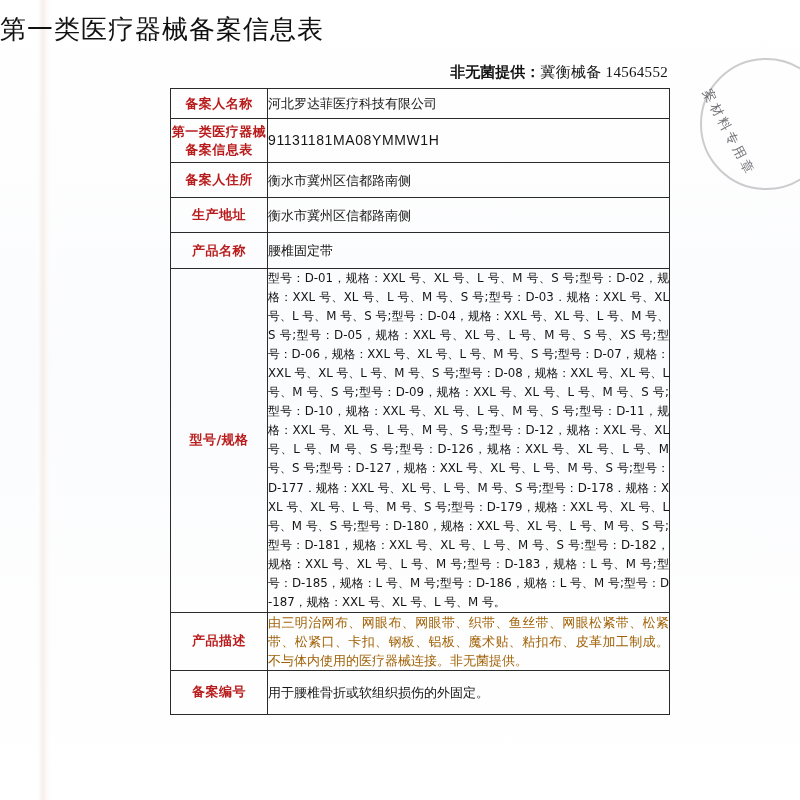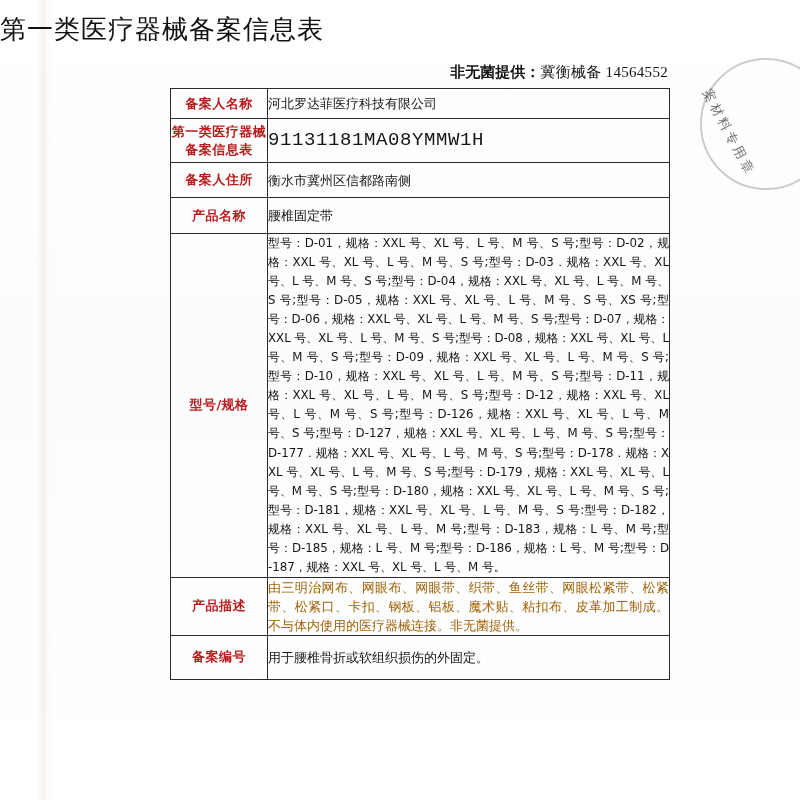--- a/index.html
+++ b/index.html
@@ -128,22 +128,22 @@
     font-size: 13.5px;
     line-height: 19px;
     color: #151515;
     text-align: left;
   }
   td.value.cn {
     font-family: "DejaVu Sans", sans-serif;
     font-size: 13px;
   }
   td.value.code {
-    font-family: Liberation Mono, monospace;
-    font-size: 19px;
+    font-family: Liberation Sans, sans-serif;
+    font-size: 14px;
     letter-spacing: 0.6px;
   }
   td.spec {
     padding: 4px 6px 4px 8px;
     font-size: 11.8px;
     line-height: 19.05px;
     text-align: justify;
     text-align-last: left;
     font-family: "DejaVu Sans", sans-serif;
     color: #151515;
@@ -189,20 +189,24 @@
       <td class="value cn">河北罗达菲医疗科技有限公司</td>
     </tr>
     <tr class="r-credit">
       <td class="label">第一类医疗器械备案信息表</td>
       <td class="value code">91131181MA08YMMW1H</td>
     </tr>
     <tr class="r-addr">
       <td class="label">备案人住所</td>
       <td class="value cn">衡水市冀州区信都路南侧</td>
     </tr>
+    <tr class="r-prod">
+      <td class="label">生产地址</td>
+      <td class="value cn">衡水市冀州区信都路南侧</td>
+    </tr>
     <tr class="r-model">
       <td class="label">产品名称</td>
       <td class="value cn">腰椎固定带</td>
     </tr>
     <tr>
       <td class="label">型号/规格</td>
       <td class="spec">型号：D-01，规格：XXL 号、XL 号、L 号、M 号、S 号;型号：D-02，规格：XXL 号、XL 号、L 号、M 号、S 号;型号：D-03．规格：XXL 号、XL 号、L 号、M 号、S 号;型号：D-04，规格：XXL 号、XL 号、L 号、M 号、S 号;型号：D-05，规格：XXL 号、XL 号、L 号、M 号、S 号、XS 号;型号：D-06，规格：XXL 号、XL 号、L 号、M 号、S 号;型号：D-07，规格：XXL 号、XL 号、L 号、M 号、S 号;型号：D-08，规格：XXL 号、XL 号、L 号、M 号、S 号;型号：D-09，规格：XXL 号、XL 号、L 号、M 号、S 号;型号：D-10，规格：XXL 号、XL 号、L 号、M 号、S 号;型号：D-11，规格：XXL 号、XL 号、L 号、M 号、S 号;型号：D-12，规格：XXL 号、XL 号、L 号、M 号、S 号;型号：D-126，规格：XXL 号、XL 号、L 号、M 号、S 号;型号：D-127，规格：XXL 号、XL 号、L 号、M 号、S 号;型号：D-177．规格：XXL 号、XL 号、L 号、M 号、S 号;型号：D-178．规格：XXL 号、XL 号、L 号、M 号、S 号;型号：D-179，规格：XXL 号、XL 号、L 号、M 号、S 号;型号：D-180，规格：XXL 号、XL 号、L 号、M 号、S 号;型号：D-181，规格：XXL 号、XL 号、L 号、M 号、S 号:型号：D-182，规格：XXL 号、XL 号、L 号、M 号;型号：D-183，规格：L 号、M 号;型号：D-185，规格：L 号、M 号;型号：D-186，规格：L 号、M 号;型号：D-187，规格：XXL 号、XL 号、L 号、M 号。</td>
     </tr>
     <tr>
       <td class="label">产品描述</td>

